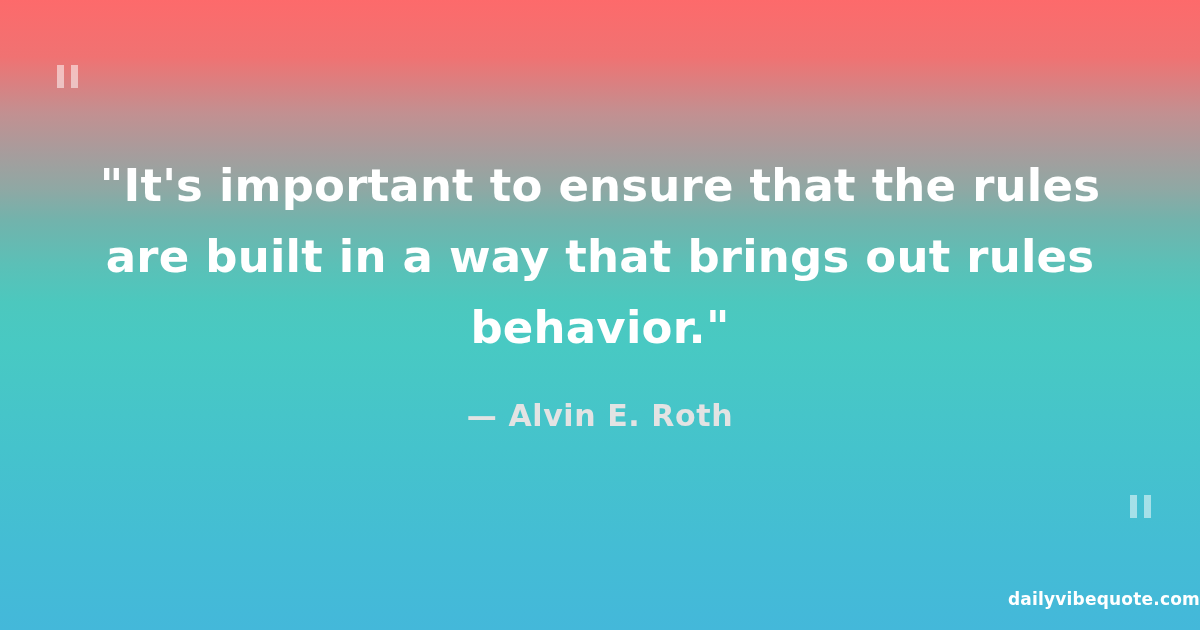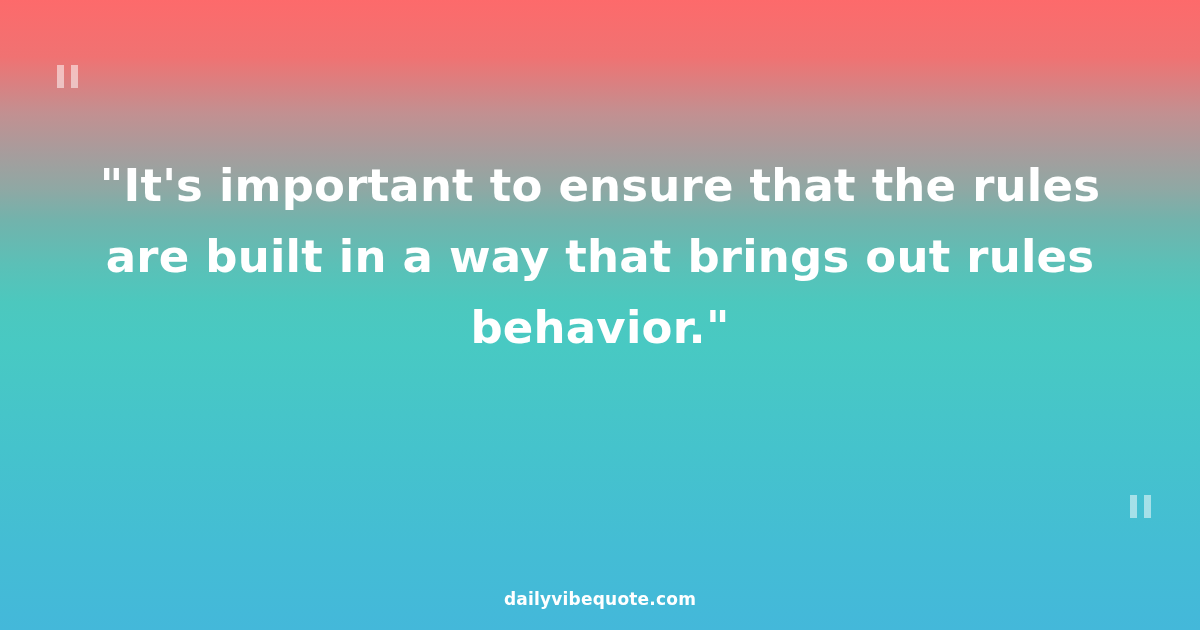--- a/index.html
+++ b/index.html
@@ -87,21 +87,21 @@
     font-size:30px;
     font-weight:bold;
     letter-spacing:0.6px;
   }
 
   #site-footer {
     position:absolute;
     top:589px;
     left:0;
     width:1200px;
-    text-align:center;
+    text-align:right;
     color:#ffffff;
     font-size:17px;
     font-weight:bold;
     letter-spacing:0.2px;
   }
 </style>
 </head>
 <body>
 
 <div id="quote-card">
@@ -117,17 +117,18 @@
   </div>
 
   <div class="content">
 
     <div id="quote-text">
       <div>"It's important to ensure that the rules</div>
       <div>are built in a way that brings out rules</div>
       <div>behavior."</div>
     </div>
 
+    <div id="quote-attribution">— Alvin E. Roth</div>
 
     <div id="site-footer">dailyvibequote.com</div>
 
   </div>
 </div>
 
 </body></html>

